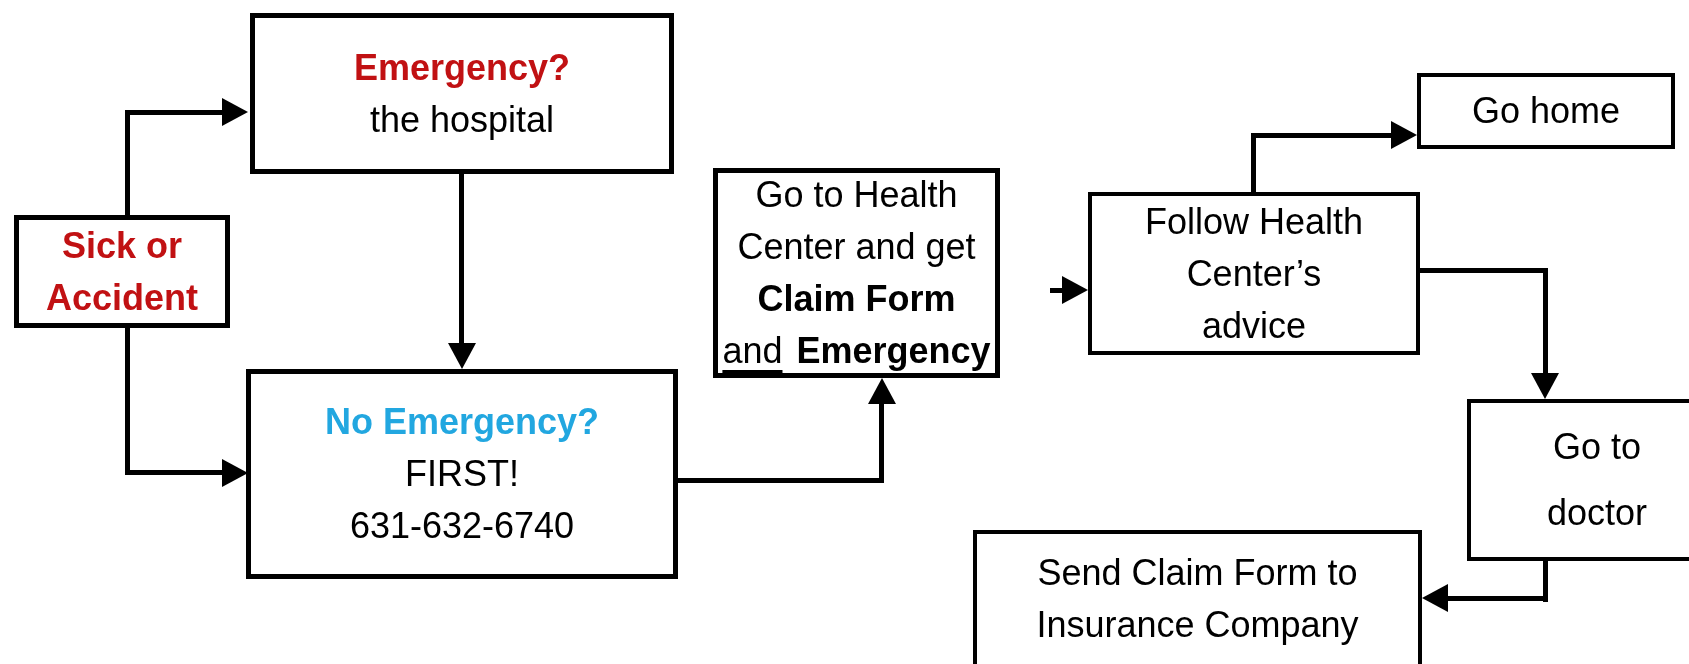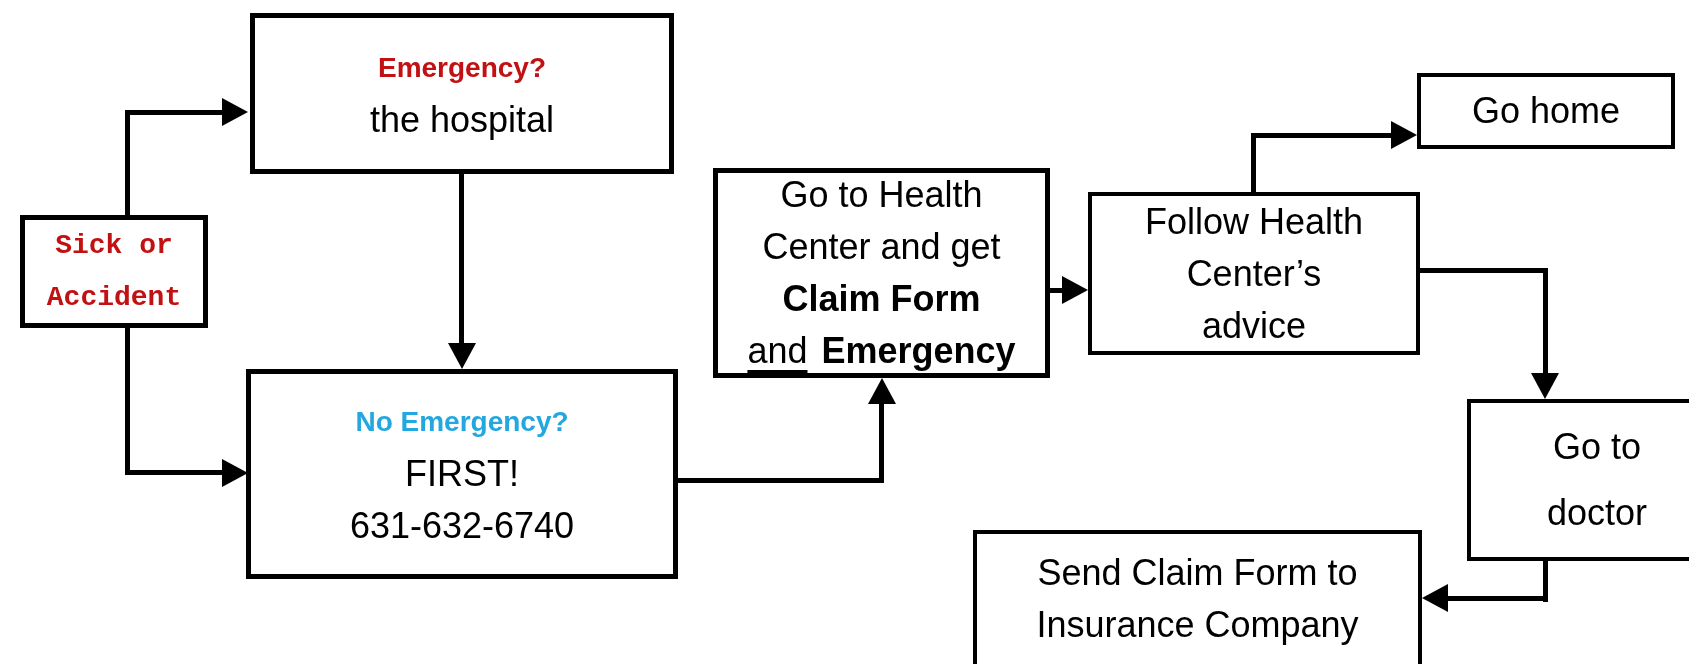--- a/index.html
+++ b/index.html
@@ -7,56 +7,56 @@
   #canvas {
     position:relative; width:1689px; height:664px; background:#ffffff; overflow:hidden;
   }
   .box {
     position:absolute; box-sizing:border-box; background:#ffffff;
     border:4px solid var(--line,#000);
     display:flex; flex-direction:column; align-items:center; justify-content:center;
     text-align:center; font-size:36px; line-height:52px; color:#000;
   }
   .b5 { border-width:5px; }
-  .heading { font-weight:bold; font-size:28px; }
+  .heading { font-weight:bold; font-size:36px; }
   .red  { color:var(--red,#c11113); }
   .blue { color:var(--blue,#22a7e0); }
   .bold { font-weight:bold; }
   .ul   { text-decoration:underline; text-decoration-thickness:3px; text-underline-offset:7px; }
   .gap  { margin-right:14px; }
   .tall { line-height:66px;margin-left:47px; }
   .seg  { position:absolute; background:var(--line,#000); }
   .ah   { position:absolute; width:0; height:0; }
   .ah-right { border-top:14px solid transparent; border-bottom:14px solid transparent; border-left:26px solid var(--line,#000); }
   .ah-left  { border-top:14px solid transparent; border-bottom:14px solid transparent; border-right:26px solid var(--line,#000); }
   .ah-down  { border-left:14px solid transparent; border-right:14px solid transparent; border-top:26px solid var(--line,#000); }
   .ah-up    { border-left:14px solid transparent; border-right:14px solid transparent; border-bottom:26px solid var(--line,#000); }
 </style>
 </head>
 <body>
 
 <div id="canvas">
 
-  <div class="box b5" style="left:20px; top:215px; width:188px; height:113px;font-family:Liberation Mono, monospace;">
+  <div class="box b5" style="left:14px; top:215px; width:216px; height:113px;">
     <div class="heading red">Sick or</div>
     <div class="heading red">Accident</div>
   </div>
 
   <div class="box b5" style="left:250px; top:13px; width:424px; height:161px;">
     <div class="heading red">Emergency?</div>
     <div>the hospital</div>
   </div>
 
   <div class="box b5" style="left:246px; top:369px; width:432px; height:210px;">
     <div class="heading blue">No Emergency?</div>
     <div>FIRST!</div>
     <div>631-632-6740</div>
   </div>
 
-  <div class="box b5" style="left:713px; top:168px; width:337px; height:210px;">
+  <div class="box b5" style="left:713px; top:168px; width:287px; height:210px;">
     <div>Go to Health</div>
     <div>Center and get</div>
     <div class="bold">Claim Form</div>
     <div>
       <span class="ul gap">and</span><span class="bold">Emergency</span>
     </div>
   </div>
 
   <div class="box" style="left:1088px; top:192px; width:332px; height:163px;">
     <div>Follow Health</div>

